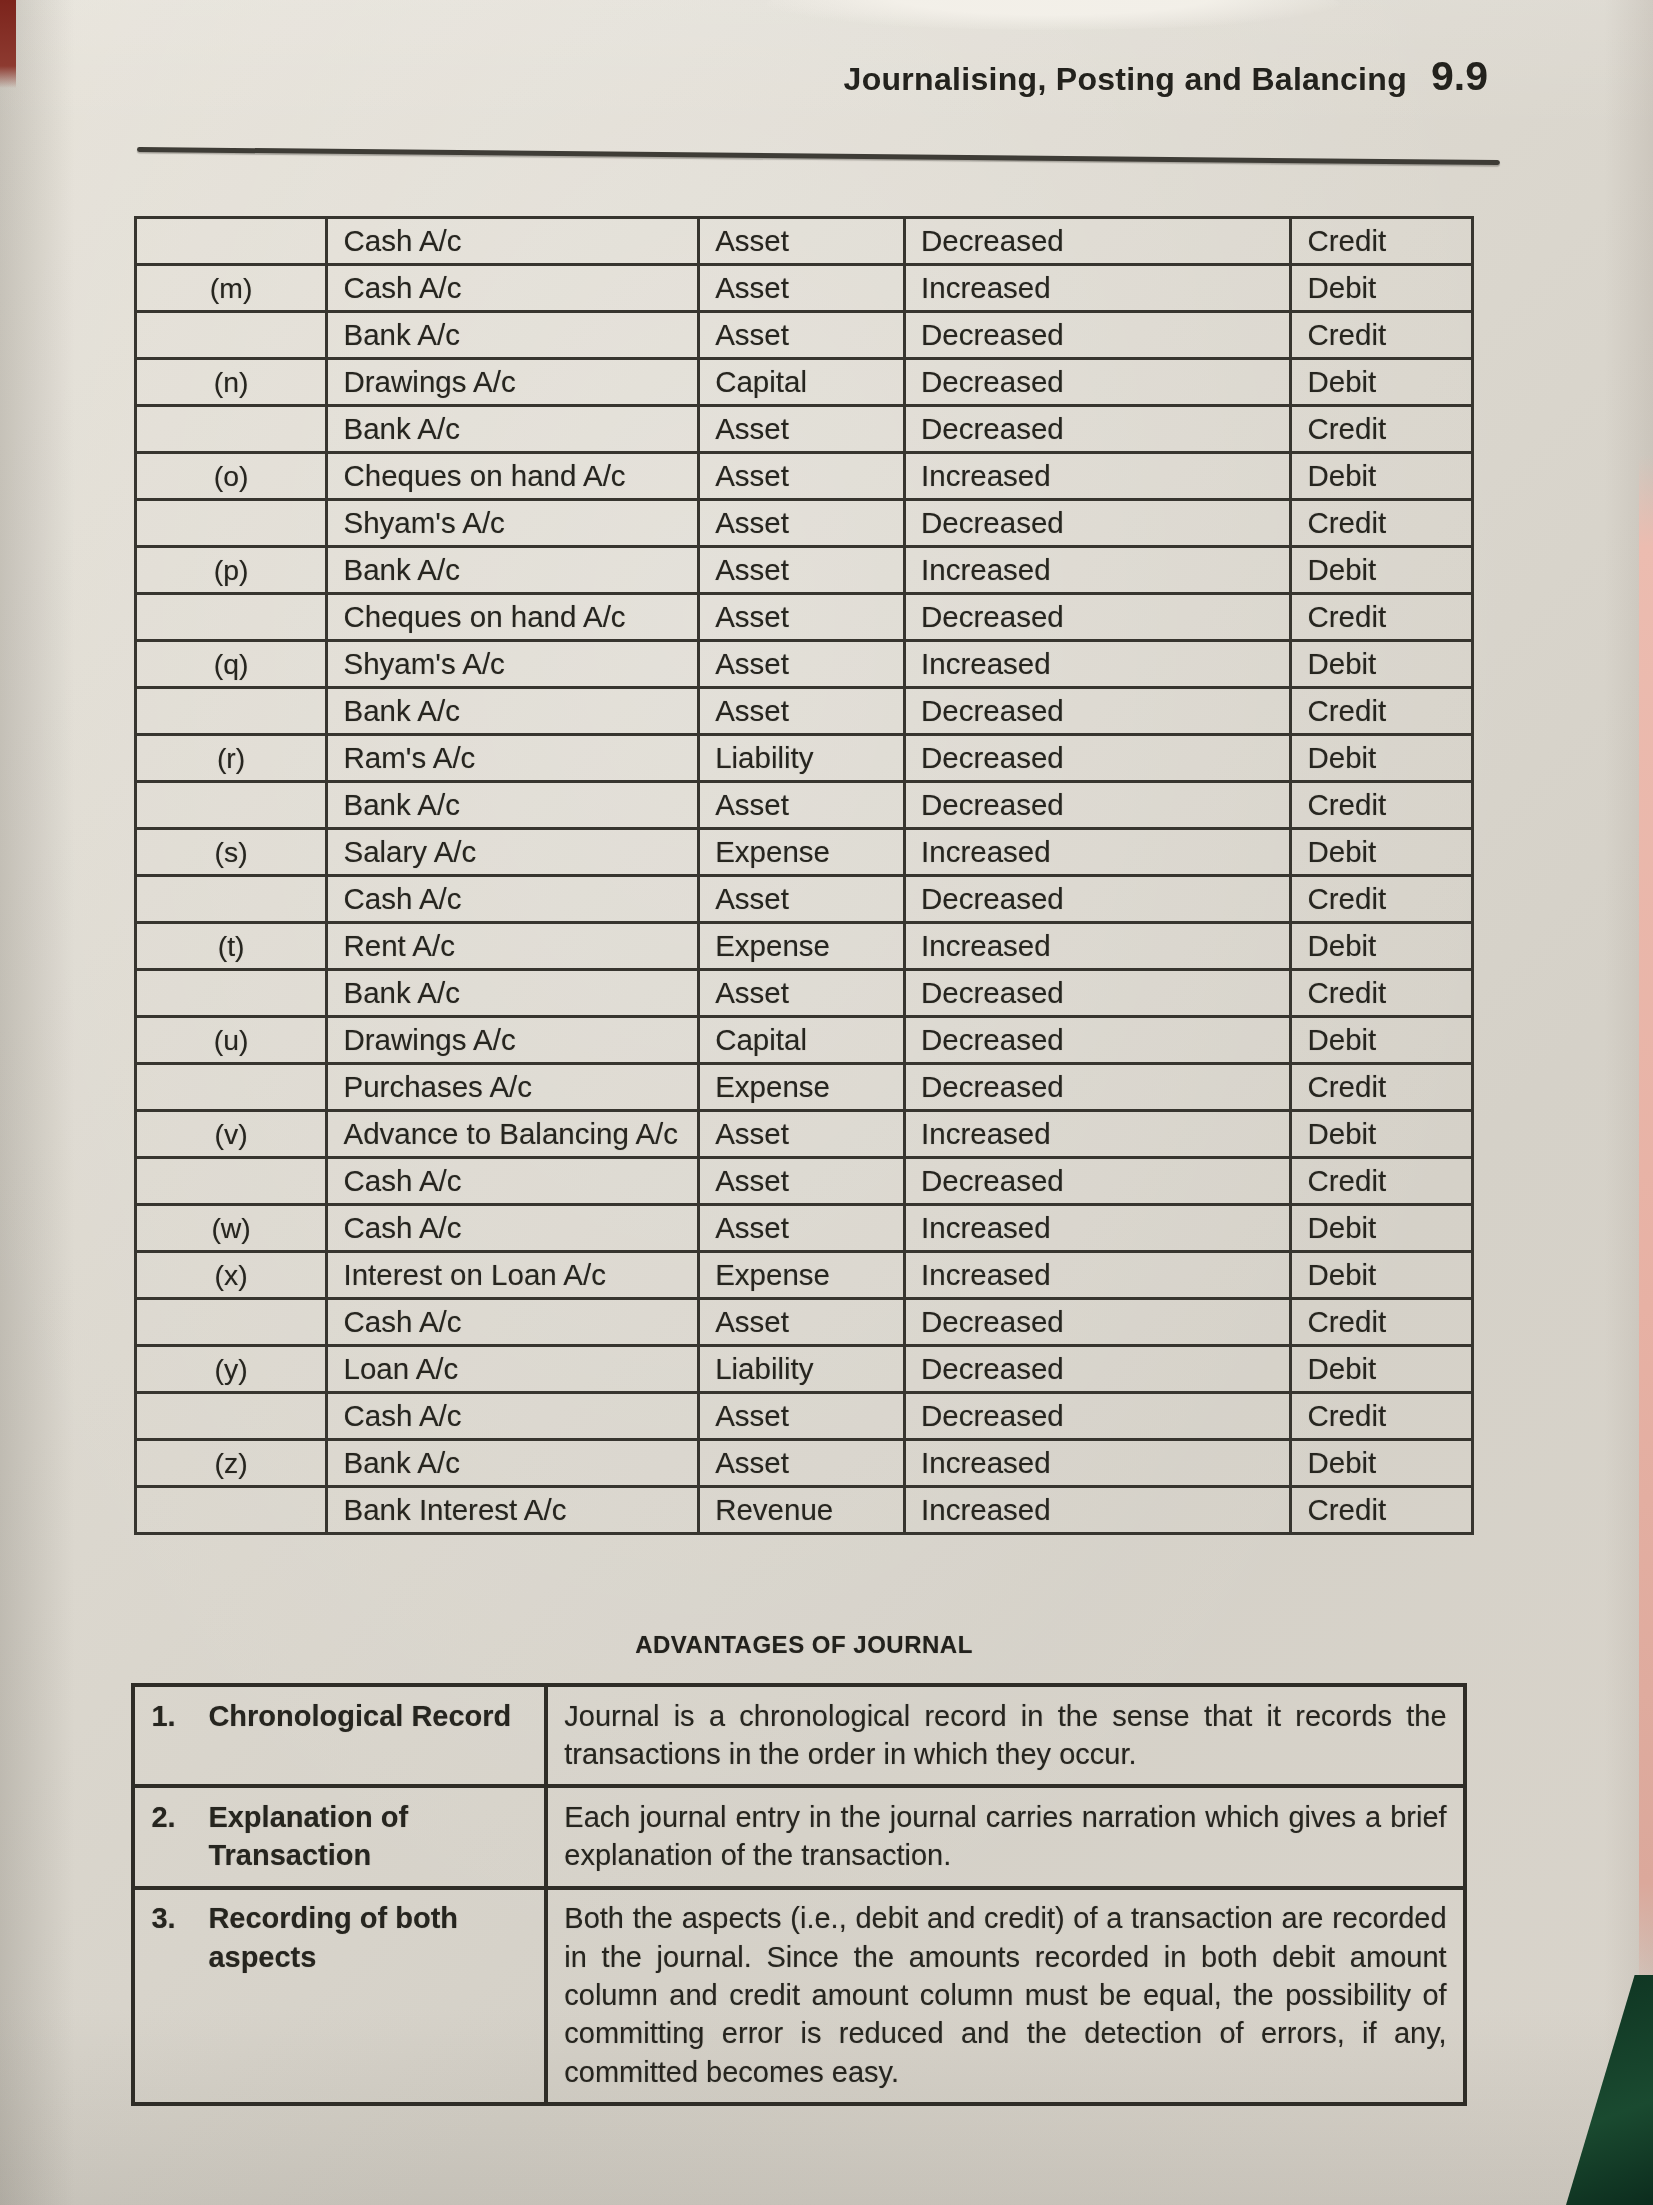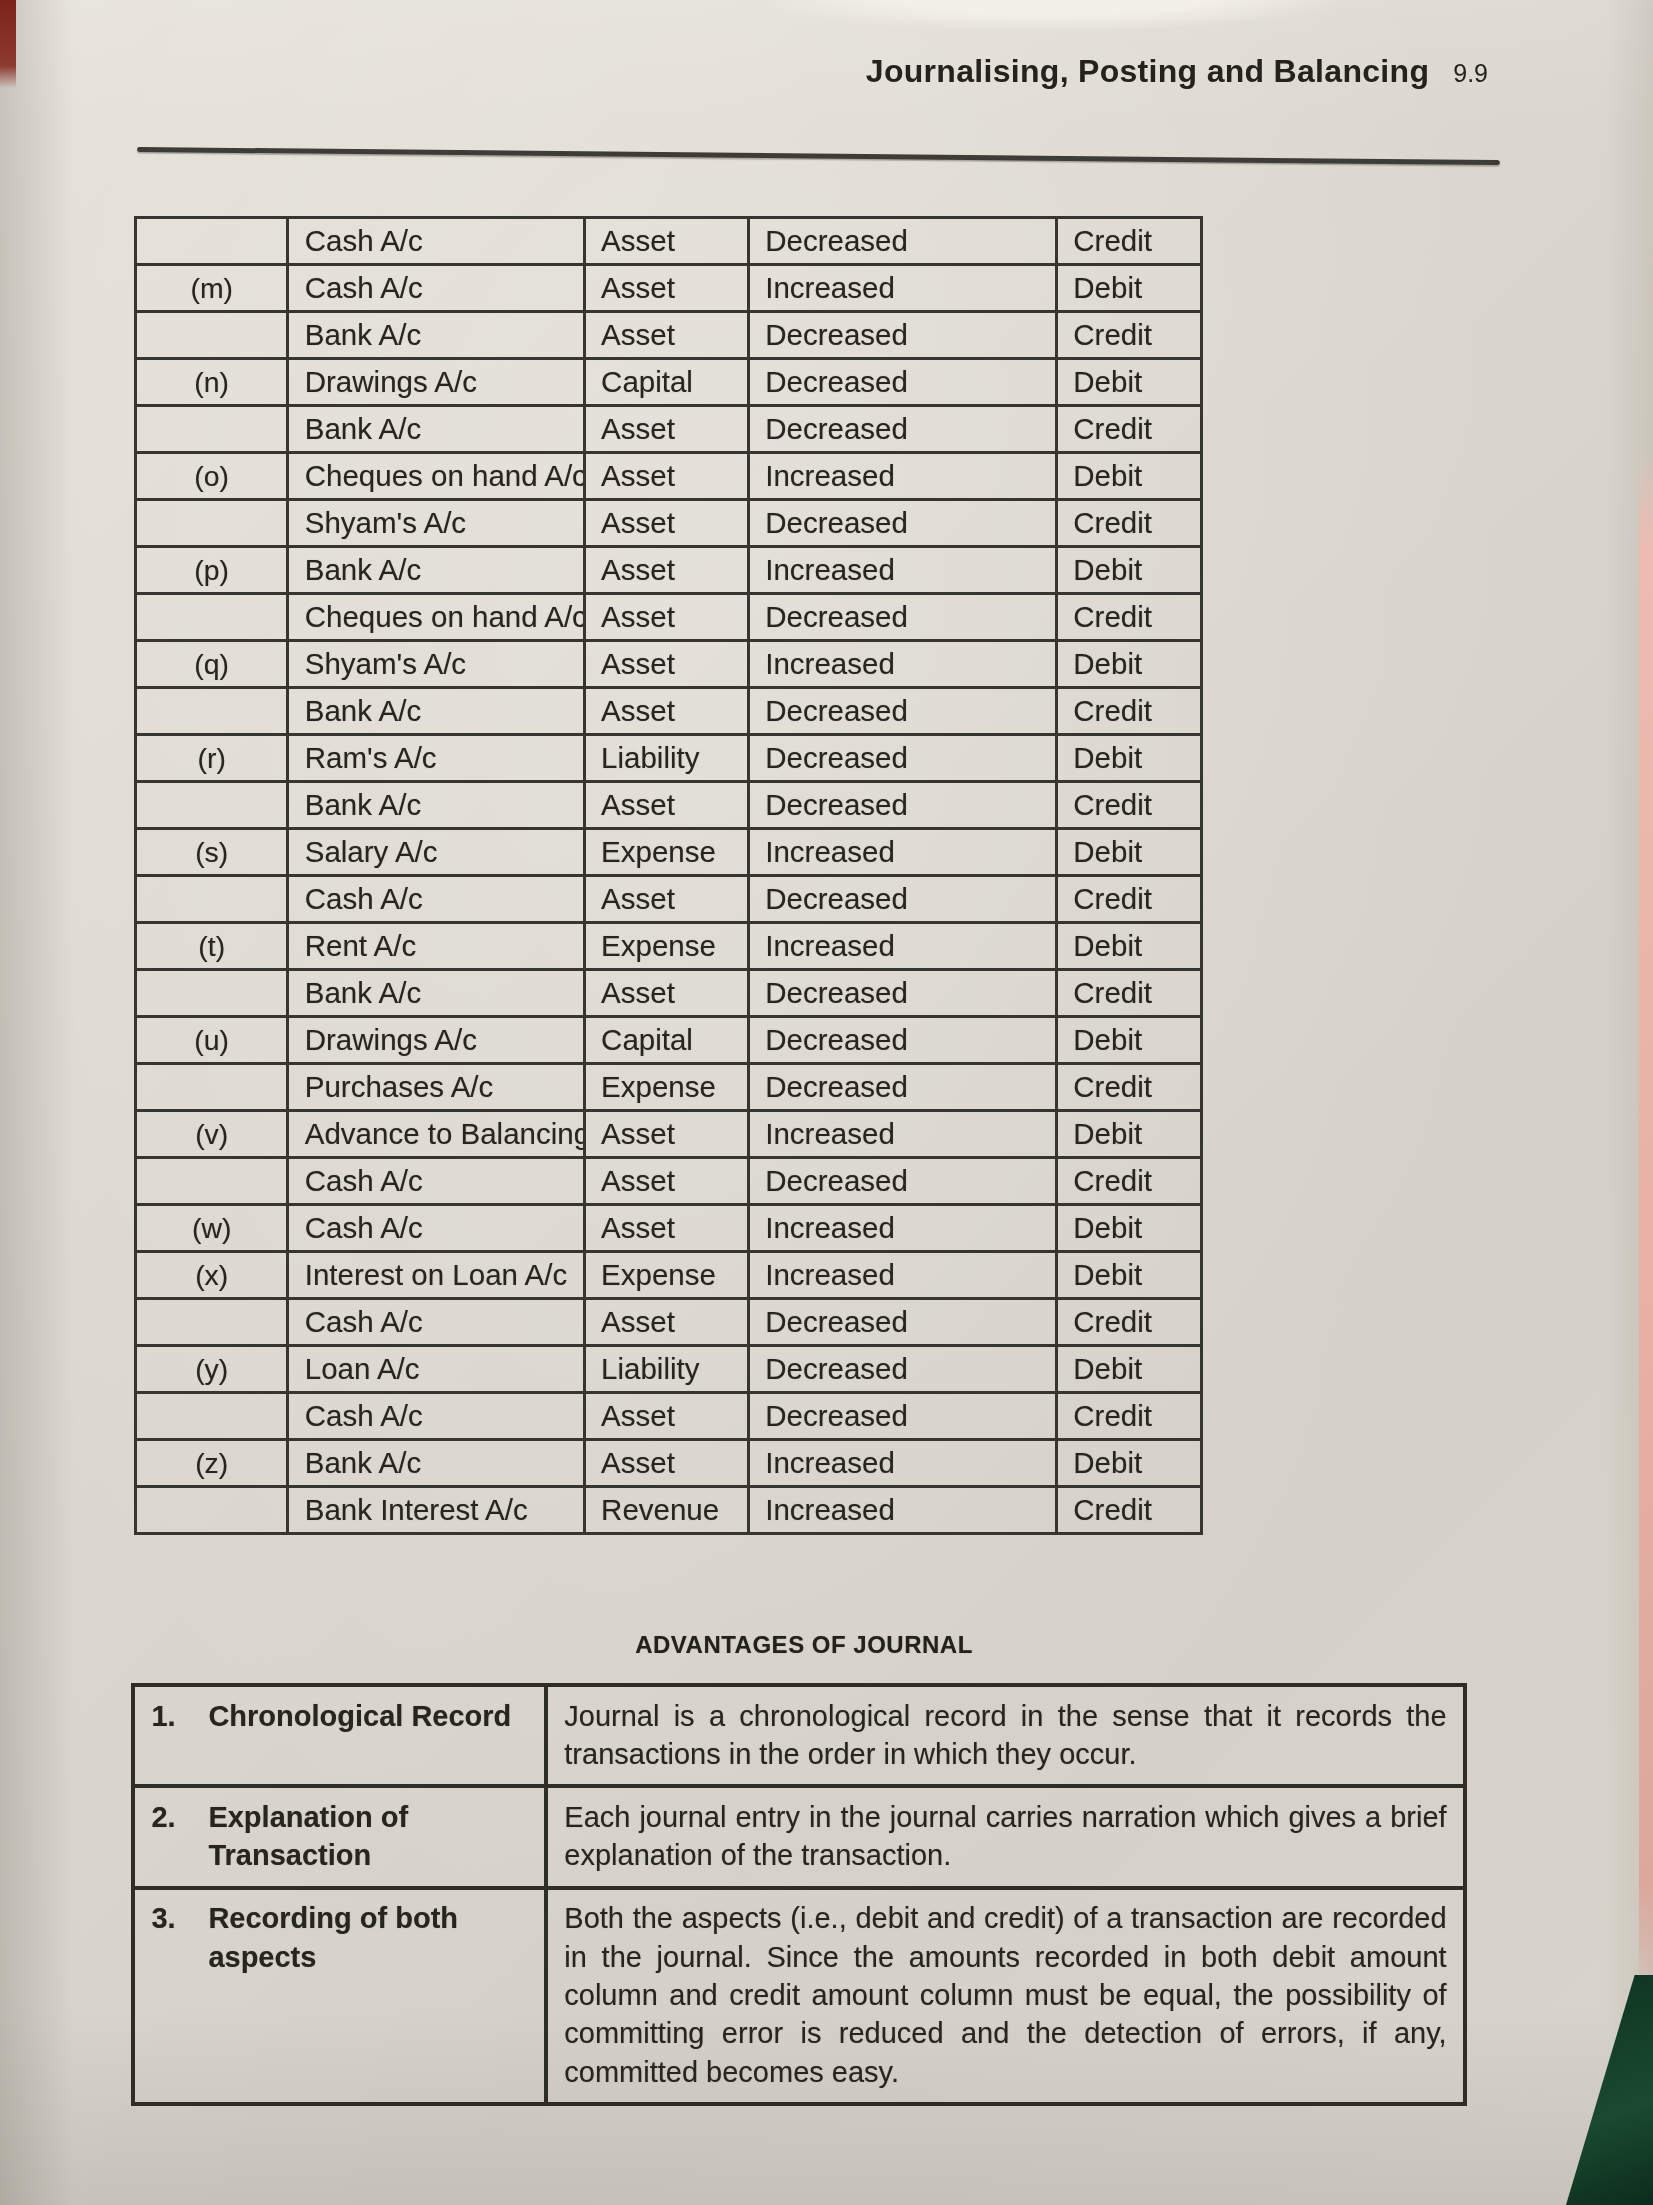--- a/index.html
+++ b/index.html
@@ -41,30 +41,30 @@
     background:radial-gradient(ellipse at 50% 30%,#f5f2eb 40%,rgba(245,242,235,0) 75%);
     opacity:.85;
   }
 
   .running-head{
     position:absolute;top:53px;right:166px;
     display:flex;align-items:baseline;gap:24px;
     color:#23221d;
   }
   .running-head .title{font-size:32px;font-weight:600;letter-spacing:0.3px;margin-left:27px;}
-  .running-head .pageno{font-size:25px;font-weight:400;}
+  .running-head .pageno{font-size:41px;font-weight:700;}
   .head-rule{
     position:absolute;top:147px;left:137px;width:1363px;height:4.9px;
     background:#3e3c36;border-radius:2.7px;
     transform:rotate(0.55deg);transform-origin:left center;
     box-shadow:0 1.6px 1.1px rgba(62,60,54,.35);
   }
 
   table.acct{
-    position:absolute;left:134px;top:216px;width:1069px;
+    position:absolute;left:134px;top:216px;width:1340px;
     border-collapse:collapse;table-layout:fixed;
   }
   table.acct td{
     border:3.3px solid #37352f;
     height:44px;vertical-align:middle;
     font-size:29.5px;color:#26251f;
     padding:0 5.5px 0 15.3px;
     white-space:nowrap;overflow:hidden;
     text-shadow:0 0 1.1px rgba(45,43,38,.35);
   }

